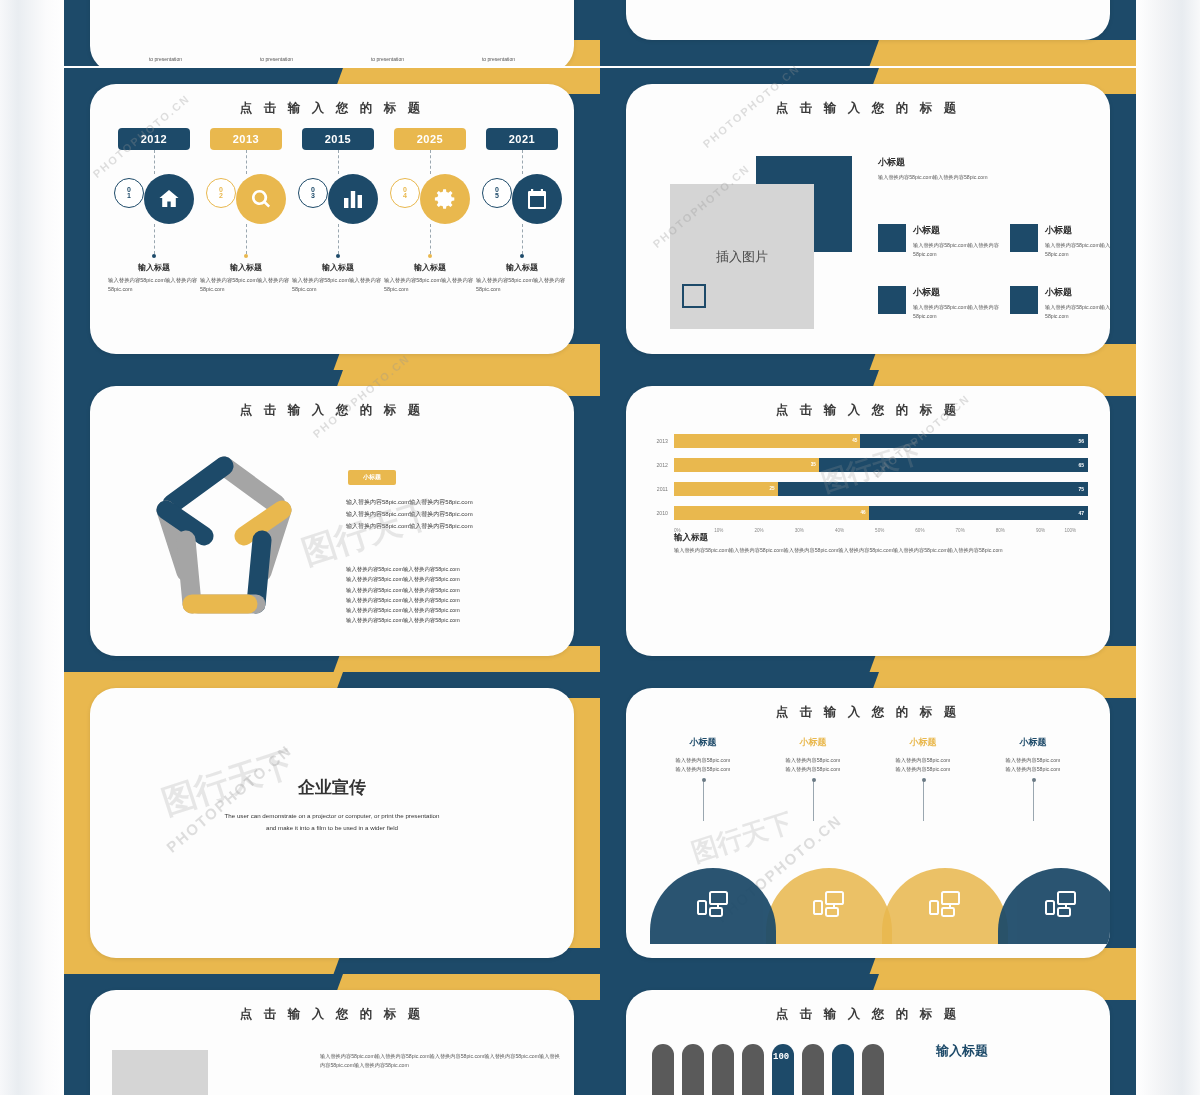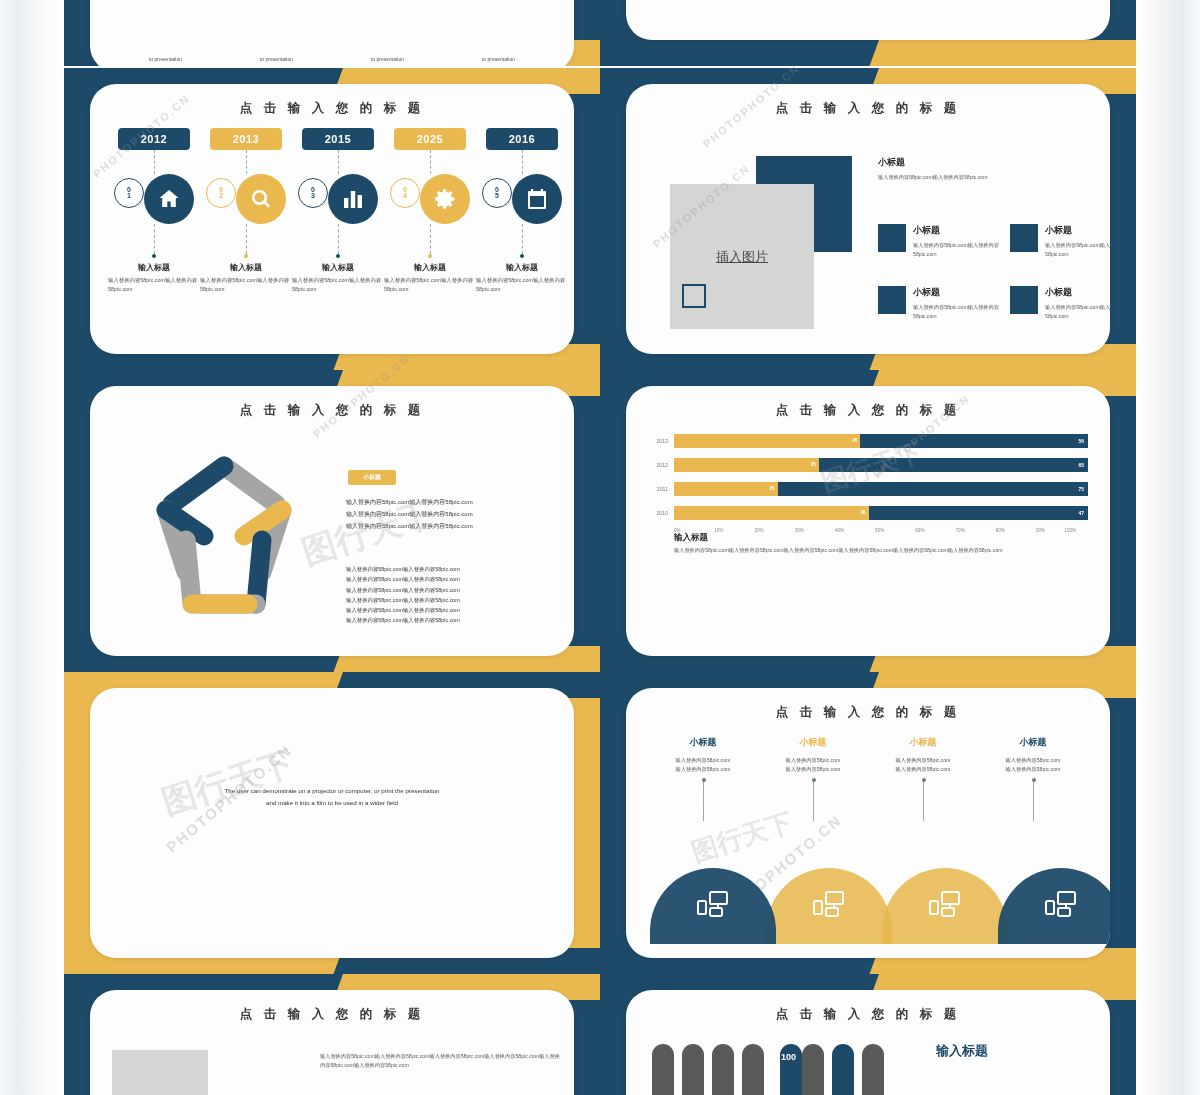--- a/index.html
+++ b/index.html
@@ -95,21 +95,21 @@
   .tl-dot{ width:4px; height:4px; border-radius:50%; background:#1d4a69; }
   .tl-h{ font-size:8px; font-weight:bold; color:#2f2f2f; margin-top:4px; }
   .tl-p{ font-size:5.4px; color:#555; line-height:1.6; text-align:left; width:92px; margin-top:3px;}
   .ic{ width:24px; height:24px; fill:#fff; }
 
   
   .pic-navy{ position:absolute; left:130px; top:72px; width:96px; height:96px; background:#1d4a69; }
   .pic-gray{
     position:absolute; left:44px; top:100px; width:144px; height:145px;
     background:#d5d5d5; display:flex; align-items:center; justify-content:center;
-    font-size:13px; color:#4a4a4a;text-decoration:underline;
+    font-size:13px; color:#4a4a4a;
   }
   .pic-sq{ position:absolute; left:56px; top:200px; width:24px; height:24px; border:2.2px solid #1d4a69; }
   .pic-r-top{ position:absolute; left:252px; top:72px; width:240px; }
   .pic-h{ font-size:9px; font-weight:bold; color:#2b2b2b; }
   .pic-p{ font-size:5.2px; color:#5a5a5a; line-height:1.7; margin-top:4px; }
   .pic-cell{ position:absolute; display:flex; gap:7px; width:125px; }
   .pic-chip{ width:28px; height:28px; background:#1d4a69; flex:none; }
 
   
   .star-svg{ position:absolute; left:34px; top:58px; }
@@ -275,21 +275,21 @@
                 <span style="color:#e9b84e">0</span>
                 <span style="color:#e9b84e">4</span>
               </div>
             </div>
             <div class="tl-dash2"></div>
             <div class="tl-dot" style="background:#e9b84e"></div>
             <div class="tl-h">输入标题</div>
             <div class="tl-p">输入替换内容58pic.com输入替换内容58pic.com</div>
           </div>
           <div class="tl-col">
-            <div class="tl-year" style="background:#1d4a69;color:#fff">2016</div>
+            <div class="tl-year" style="background:#1d4a69;color:#fff">2021</div>
             <div class="tl-dash"></div>
             <div class="tl-ring">
               <div class="tl-big" style="background:#1d4a69">
                 <svg class="ic" viewBox="0 0 24 24">
                   <path d="M6 2v2H4.2A1.2 1.2 0 0 0 3 5.2v15.6A1.2 1.2 0 0 0 4.2 22h15.6a1.2 1.2 0 0 0 1.2-1.2V5.2A1.2 1.2 0 0 0 19.8 4H18V2h-2.2v2H8.2V2zm-1 7h14v11H5z"></path>
                   <text x="12" y="18" font-size="7" text-anchor="middle" fill="#1d4a69" font-family="Liberation Sans">15</text>
                 </svg>
               </div>
               <div class="tl-small" style="border-color:#1d4a69">
                 <span style="color:#1d4a69">0</span>
@@ -449,20 +449,21 @@
 
   <div class="slide yellowbg" style="left:64px; top:672px;">
     <div class="band-top">
         <div class="band-inner"></div>
       </div>
     <div class="band-bot">
         <div class="band-inner"></div>
       </div>
     <div class="card">
       <div style="position:absolute;left:0;right:0;top:86px;">
+        <div class="part-sub">企业宣传</div>
         <div class="part-en">The user can demonstrate on a projector or computer, or print the presentation</div>
         <div class="part-en" style="margin-top:1px;">and make it into a film to be used in a wider field</div>
       </div>
     </div>
   </div>
 
   <div class="slide" style="left:600px; top:672px;">
     <div class="band-top">
         <div class="band-inner"></div>
       </div>
@@ -549,21 +550,21 @@
     <div class="band-top">
         <div class="band-inner"></div>
       </div>
     <div class="card">
       <div class="slide-title">点 击 输 入 您 的 标 题</div>
       <div id="pill-row" style="position:absolute;left:26px;top:50px;width:250px;height:56px;">
           <div class="pill" style="left: 0px;"></div>
           <div class="pill" style="left: 30px;"></div>
           <div class="pill" style="left: 60px;"></div>
           <div class="pill" style="left: 90px;"></div>
-          <div class="pill on" style="left: 128px;">
+          <div class="pill on" style="left: 120px; font-family: Liberation Mono, monospace;">
             <span style="position:absolute;left:1px;top:8px;font-size:9px;color:#fff;font-weight:bold">100</span>
           </div>
           <div class="pill" style="left: 150px;"></div>
           <div class="pill on" style="left: 180px;"></div>
           <div class="pill" style="left: 210px;"></div>
         </div>
       <div class="br-h">输入标题</div>
     </div>
   </div>
 

